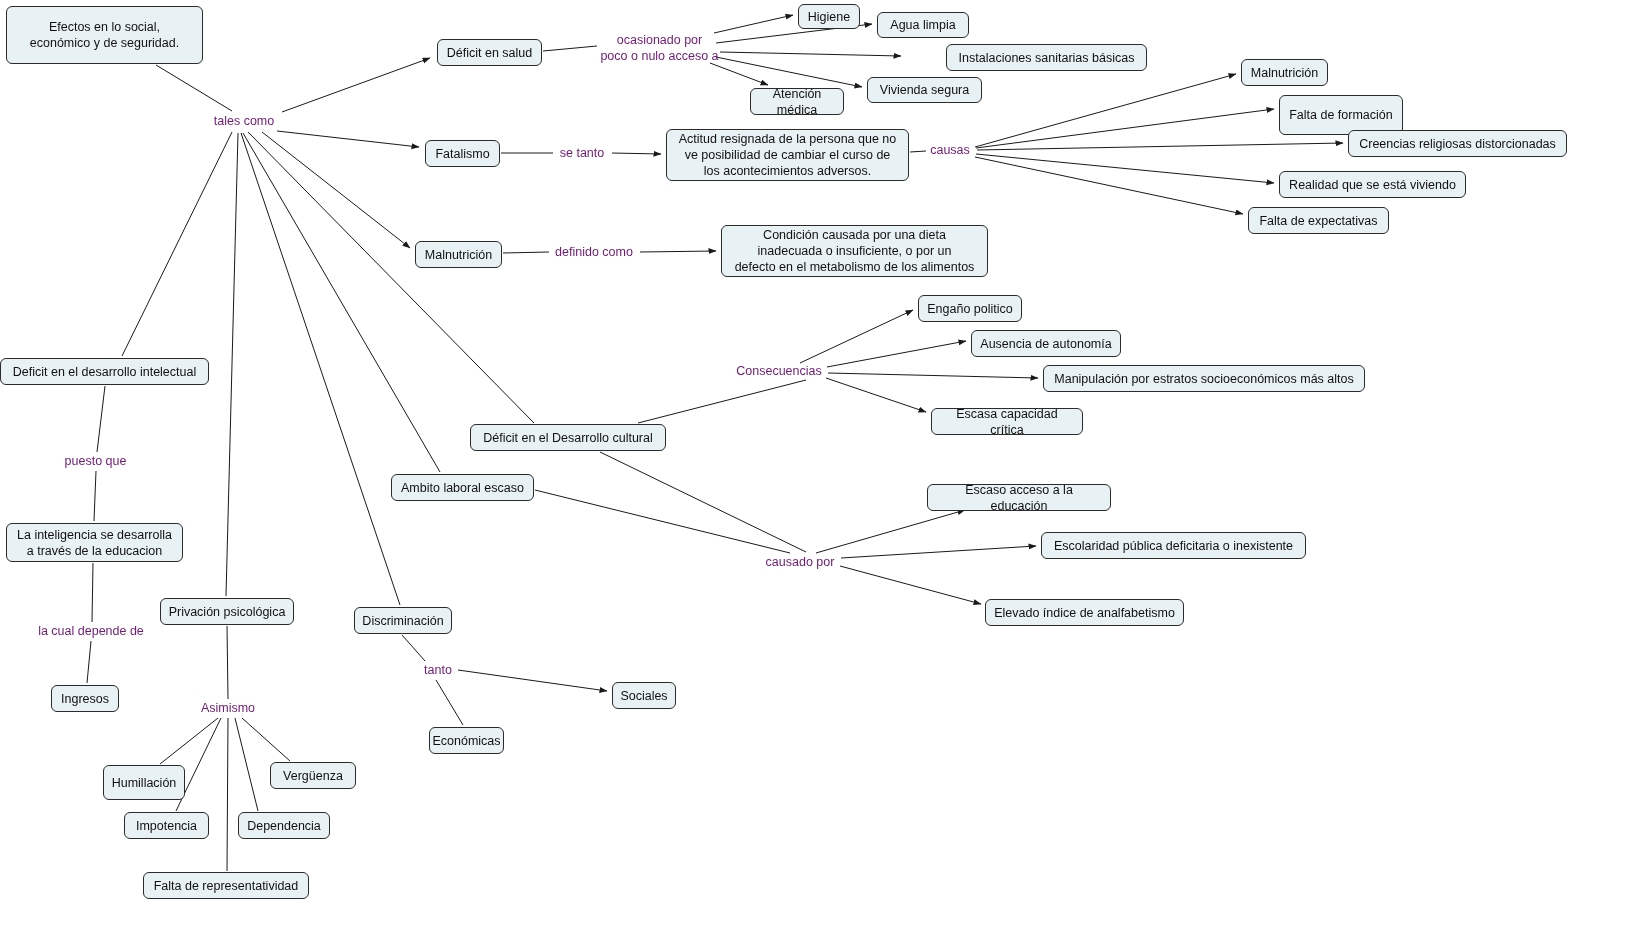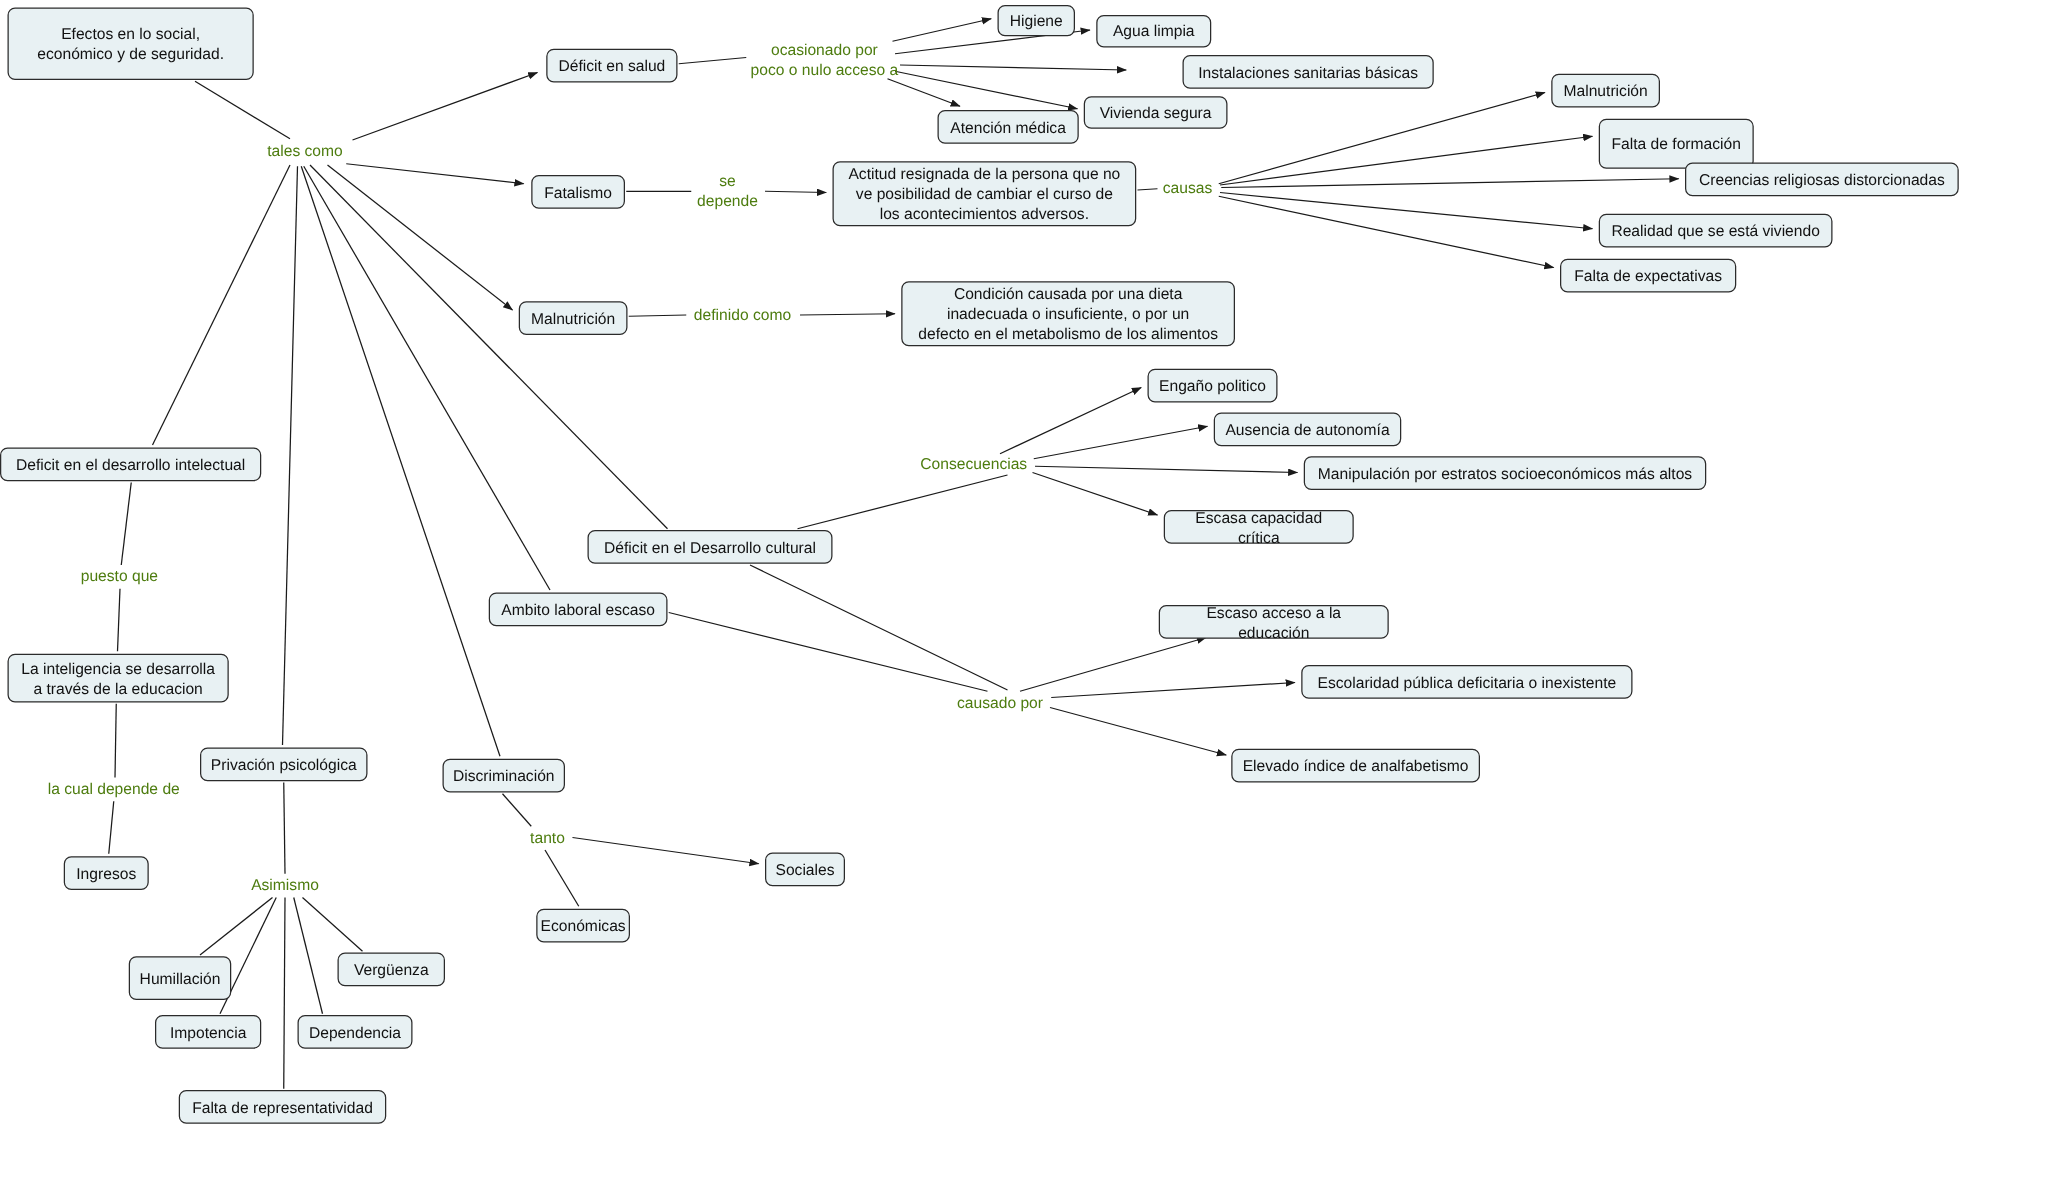--- a/index.html
+++ b/index.html
@@ -36,21 +36,21 @@
     text-align: center;
     display: flex;
     align-items: center;
     justify-content: center;
     padding: 3px 7px;
     white-space: pre-line;
   }
   .label {
     position: absolute;
     box-sizing: border-box;
-    color: #4d7c0f;
+    color: #701a75;
     font-size: 12.5px;
     line-height: 1.25;
     text-align: center;
     background: transparent;
     white-space: pre-line;
     display: flex;
     align-items: center;
     justify-content: center;
   }
 </style>
@@ -116,21 +116,21 @@
       </g>
   </svg>
   <div id="nodes">
       <div class="node" style="left: 6px; top: 6px; width: 197px; height: 58px;">Efectos en lo social,
 económico y de seguridad.</div>
       <div class="node" style="left: 437px; top: 39px; width: 105px; height: 27px;">Déficit en salud</div>
       <div class="node" style="left: 798px; top: 4px; width: 62px; height: 25px;">Higiene</div>
       <div class="node" style="left: 877px; top: 12px; width: 92px; height: 26px;">Agua limpia</div>
       <div class="node" style="left: 946px; top: 44px; width: 201px; height: 27px;">Instalaciones sanitarias básicas</div>
       <div class="node" style="left: 867px; top: 77px; width: 115px; height: 26px;">Vivienda segura</div>
-      <div class="node" style="left: 750px; top: 88px; width: 113px; height: 27px;">Atención médica</div>
+      <div class="node" style="left: 750px; top: 88px; width: 94px; height: 27px;">Atención médica</div>
       <div class="node" style="left: 425px; top: 140px; width: 75px; height: 27px;">Fatalismo</div>
       <div class="node" style="left: 666px; top: 129px; width: 243px; height: 52px;">Actitud resignada de la persona que no
 ve posibilidad de cambiar el curso de
 los acontecimientos adversos.</div>
       <div class="node" style="left: 1241px; top: 59px; width: 87px; height: 27px;">Malnutrición</div>
       <div class="node" style="left: 1279px; top: 95px; width: 124px; height: 40px;">Falta de formación</div>
       <div class="node" style="left: 1348px; top: 130px; width: 219px; height: 27px;">Creencias religiosas distorcionadas</div>
       <div class="node" style="left: 1279px; top: 171px; width: 187px; height: 27px;">Realidad que se está viviendo</div>
       <div class="node" style="left: 1248px; top: 207px; width: 141px; height: 27px;">Falta de expectativas</div>
       <div class="node" style="left: 415px; top: 241px; width: 87px; height: 27px;">Malnutrición</div>
@@ -157,21 +157,21 @@
       <div class="node" style="left: 103px; top: 765px; width: 82px; height: 35px;">Humillación</div>
       <div class="node" style="left: 270px; top: 762px; width: 86px; height: 27px;">Vergüenza</div>
       <div class="node" style="left: 124px; top: 812px; width: 85px; height: 27px;">Impotencia</div>
       <div class="node" style="left: 238px; top: 812px; width: 92px; height: 27px;">Dependencia</div>
       <div class="node" style="left: 143px; top: 872px; width: 166px; height: 27px;">Falta de representatividad</div>
     </div>
   <div id="labels">
       <div class="label" style="left: 208px; top: 113px; width: 72px; height: 17px;">tales como</div>
       <div class="label" style="left: 597px; top: 33px; width: 125px; height: 32px;">ocasionado por
 poco o nulo acceso a</div>
-      <div class="label" style="left: 553px; top: 145px; width: 58px; height: 17px;">se depende</div>
+      <div class="label" style="left: 553px; top: 145px; width: 58px; height: 17px;">se tanto</div>
       <div class="label" style="left: 926px; top: 142px; width: 48px; height: 17px;">causas</div>
       <div class="label" style="left: 549px; top: 244px; width: 90px; height: 17px;">definido como</div>
       <div class="label" style="left: 58px; top: 453px; width: 75px; height: 17px;">puesto que</div>
       <div class="label" style="left: 32px; top: 623px; width: 118px; height: 17px;">la cual depende de</div>
       <div class="label" style="left: 732px; top: 363px; width: 94px; height: 17px;">Consecuencias</div>
       <div class="label" style="left: 760px; top: 554px; width: 80px; height: 17px;">causado por</div>
       <div class="label" style="left: 195px; top: 700px; width: 66px; height: 17px;">Asimismo</div>
       <div class="label" style="left: 418px; top: 662px; width: 40px; height: 17px;">tanto</div>
     </div>
 </div>

